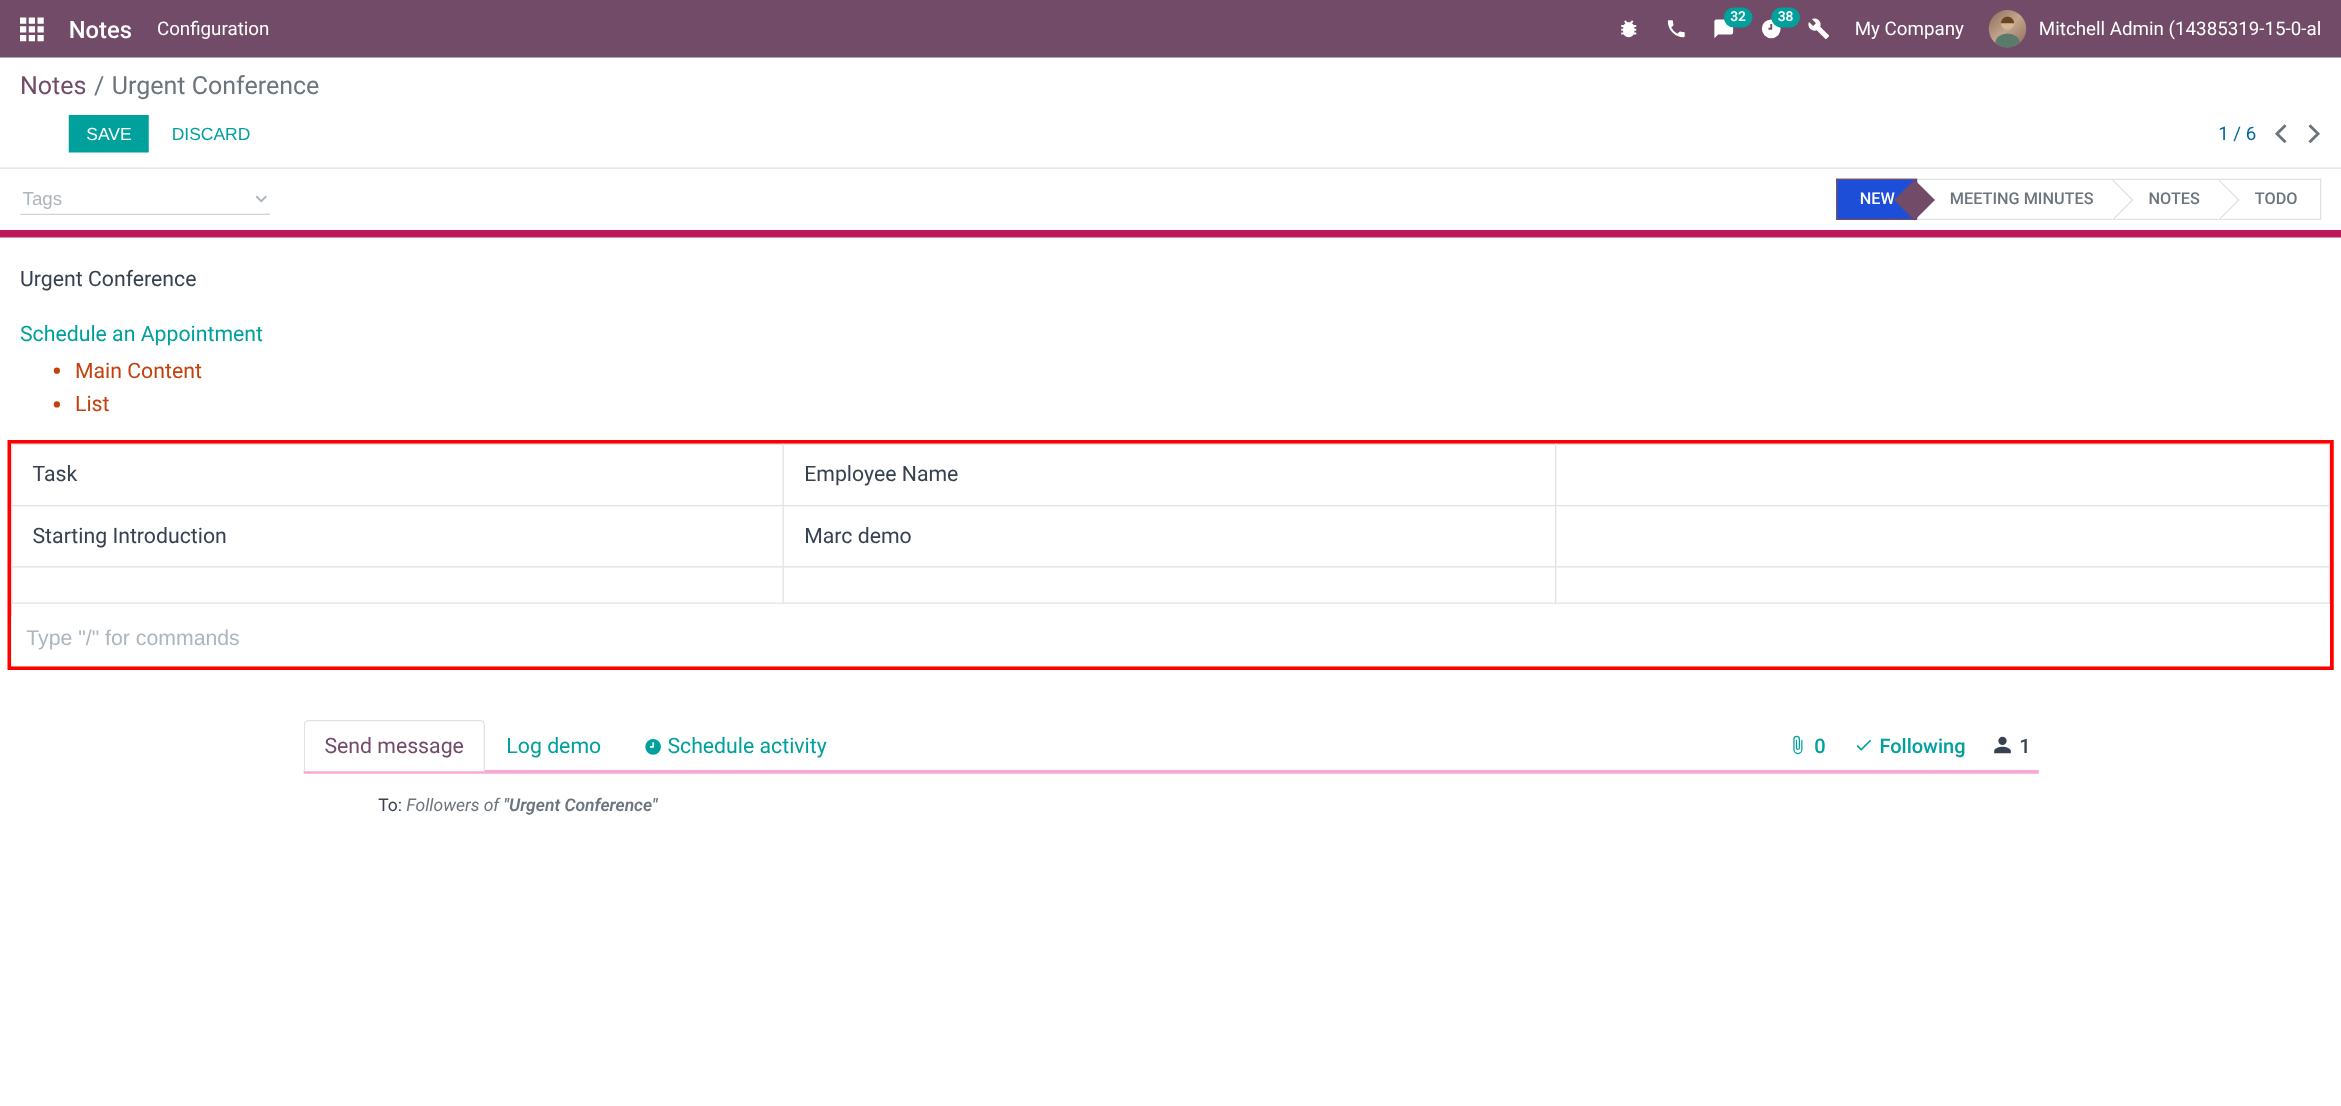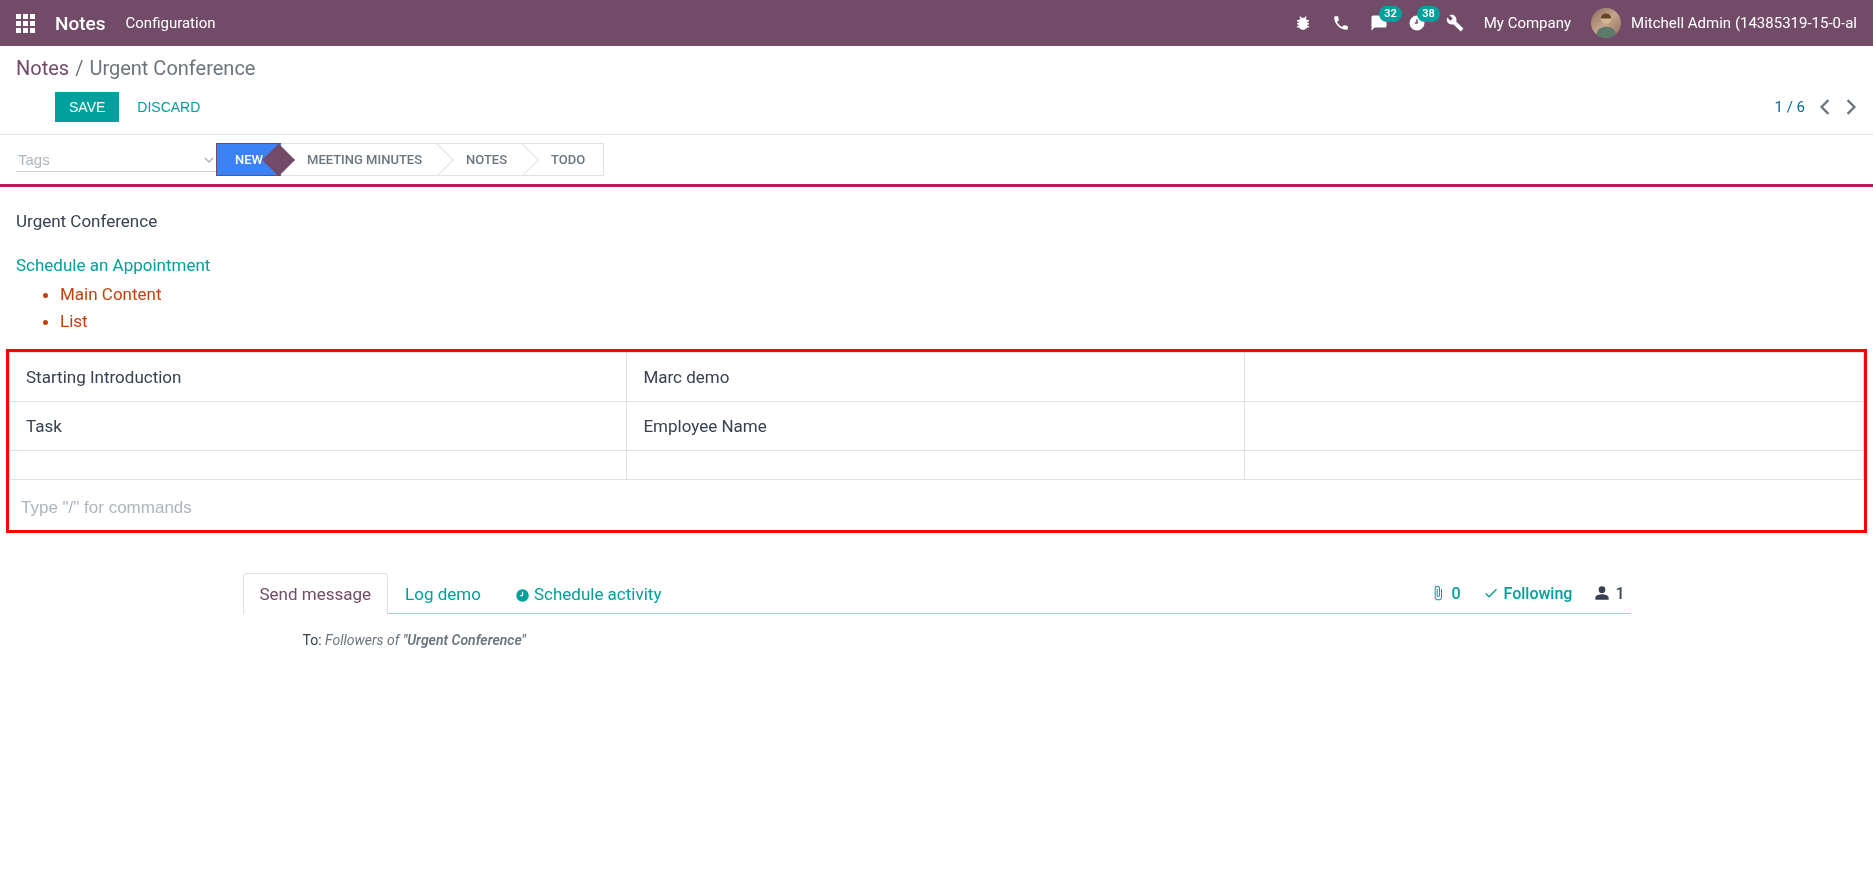--- a/index.html
+++ b/index.html
@@ -30,33 +30,33 @@
 .header-row { display: flex; align-items: center; justify-content: space-between; }
 .header-buttons { display: flex; gap: 4px; align-items: center; }
 .btn-save { background: #00A09D; color: #fff; border: none; padding: 7px 14px; font-size: 14px; font-weight: 500; cursor: pointer; margin-left: 39px; }
 .btn-discard { background: transparent; color: #00A09D; border: none; padding: 7px 14px; font-size: 14px; font-weight: 500; cursor: pointer; }
 .pager { display: flex; align-items: center; gap: 14px; color: #0369a1; }
 .pager-text { font-size: 15px; }
 .pager-arrow { cursor: pointer; color: #6c757d; display: flex; }
 .pager-arrow svg { width: 12px; height: 16px; fill: #6c757d; }
 
 
-.status-bar { padding: 8px 16px; border-bottom: 3px solid #be185d; display: flex; align-items: center; }
+.status-bar { padding: 8px 16px; border-bottom: 6px solid #be185d; display: flex; align-items: center; justify-content: space-between; }
 .tags-input-wrap { position: relative; width: 200px; }
 .tags-input { border: none; border-bottom: 1px solid #ced4da; padding: 3px 18px 3px 2px; font-size: 15px; width: 100%; color: #6c757d; background: transparent; }
 .tags-input::placeholder { color: #adb5bd; }
 .tags-caret { position: absolute; right: 2px; top: 50%; transform: translateY(-50%); pointer-events: none; }
 .tags-caret svg { width: 10px; height: 10px; fill: #adb5bd; }
 .status-steps { display: flex; align-items: center; }
 .step { position: relative; padding: 8px 18px 8px 26px; font-size: 13px; font-weight: 500; color: #6c757d; border-top: 1px solid #dee2e6; border-bottom: 1px solid #dee2e6; cursor: pointer; background: #fff; }
 .step:first-child { padding-left: 18px; border-left: 1px solid #dee2e6; }
 .step:last-child { border-right: 1px solid #dee2e6; }
 .step::after { content: ""; position: absolute; right: -9px; top: 50%; transform: translateY(-50%) rotate(45deg); width: 22px; height: 22px; border-top: 1px solid #dee2e6; border-right: 1px solid #dee2e6; background: #fff; z-index: 1; }
 .step:last-child::after { display: none; }
-.step.active { background: #3b82f6; color: #fff; border-color: #714B67; }
+.step.active { background: #1d4ed8; color: #fff; border-color: #714B67; }
 .step.active::after { background: #714B67; border-color: #714B67; }
 .step span { position: relative; z-index: 2; }
 
 
 .content { padding: 24px 16px 12px; }
 .note-title { font-size: 17px; color: #374151; margin-bottom: 24px; }
 .link-text { color: #00A09D; font-size: 17px; cursor: pointer; margin-bottom: 6px; display: inline-block; }
 .bullet-list { list-style: disc; padding-left: 44px; margin-bottom: 14px; }
 .bullet-list li { font-size: 17px; color: #c2410c; line-height: 1.6; }
 
@@ -64,21 +64,21 @@
 .note-table { width: 100%; border-collapse: collapse; margin-bottom: 10px; }
 .note-table td { border: 1px solid #dee2e6; padding: 14px 16px; font-size: 17px; text-align: left; vertical-align: top; }
 .note-table td:nth-child(1) { width: 33.3%; }
 .note-table td:nth-child(2) { width: 33.3%; }
 .note-table td:nth-child(3) { width: 33.4%; }
 .command-input { width: 100%; border: none; padding: 8px 12px 12px; font-size: 17px; color: #374151; }
 .command-input::placeholder { color: #adb5bd; }
 
 
 .chatter { max-width: 1420px; margin: 18px auto 0; padding: 0 16px; }
-.chatter-tabs { display: flex; align-items: center; border-bottom: 1px solid #f9a8d4; }
+.chatter-tabs { display: flex; align-items: center; border-bottom: 3px solid #f9a8d4; }
 .chatter-tab { padding: 10px 16px; font-size: 17px; cursor: pointer; border: 1px solid transparent; border-bottom: none; margin-bottom: -1px; }
 .chatter-tab.active { color: #714B67; border-color: #dee2e6; background: #fff; border-radius: 4px 4px 0 0; }
 .chatter-tab.inactive { color: #00A09D; }
 .chatter-tab .clock-icon { display: inline-flex; vertical-align: middle; margin-right: 4px; }
 .chatter-tab .clock-icon svg { width: 15px; height: 15px; fill: #00A09D; }
 .chatter-right { margin-left: auto; display: flex; align-items: center; gap: 22px; padding-right: 6px; }
 .chatter-right-item { display: flex; align-items: center; gap: 5px; color: #00A09D; font-size: 16px; cursor: pointer; font-weight: 500; }
 .chatter-right-item svg { width: 16px; height: 16px; fill: #00A09D; }
 .chatter-right-item.dark { color: #374151; }
 .chatter-right-item.dark svg { fill: #374151; }
@@ -204,27 +204,27 @@
   <a class="link-text">Schedule an Appointment</a>
   <ul class="bullet-list">
     <li>Main Content</li>
     <li>List</li>
   </ul>
 
   <div class="highlighted-block">
     <table class="note-table">
       <tbody>
           <tr>
+        <td>Task</td>
+        <td>Employee Name</td>
+        <td></td>
+      </tr>
+      <tr>
         <td>Starting Introduction</td>
         <td>Marc demo</td>
-        <td></td>
-      </tr>
-      <tr>
-        <td>Task</td>
-        <td>Employee Name</td>
         <td></td>
       </tr>
       <tr>
         <td></td>
         <td></td>
         <td></td>
       </tr>
     </tbody>
       </table>
     <input class="command-input" placeholder="Type &quot;/&quot; for commands" style="">

